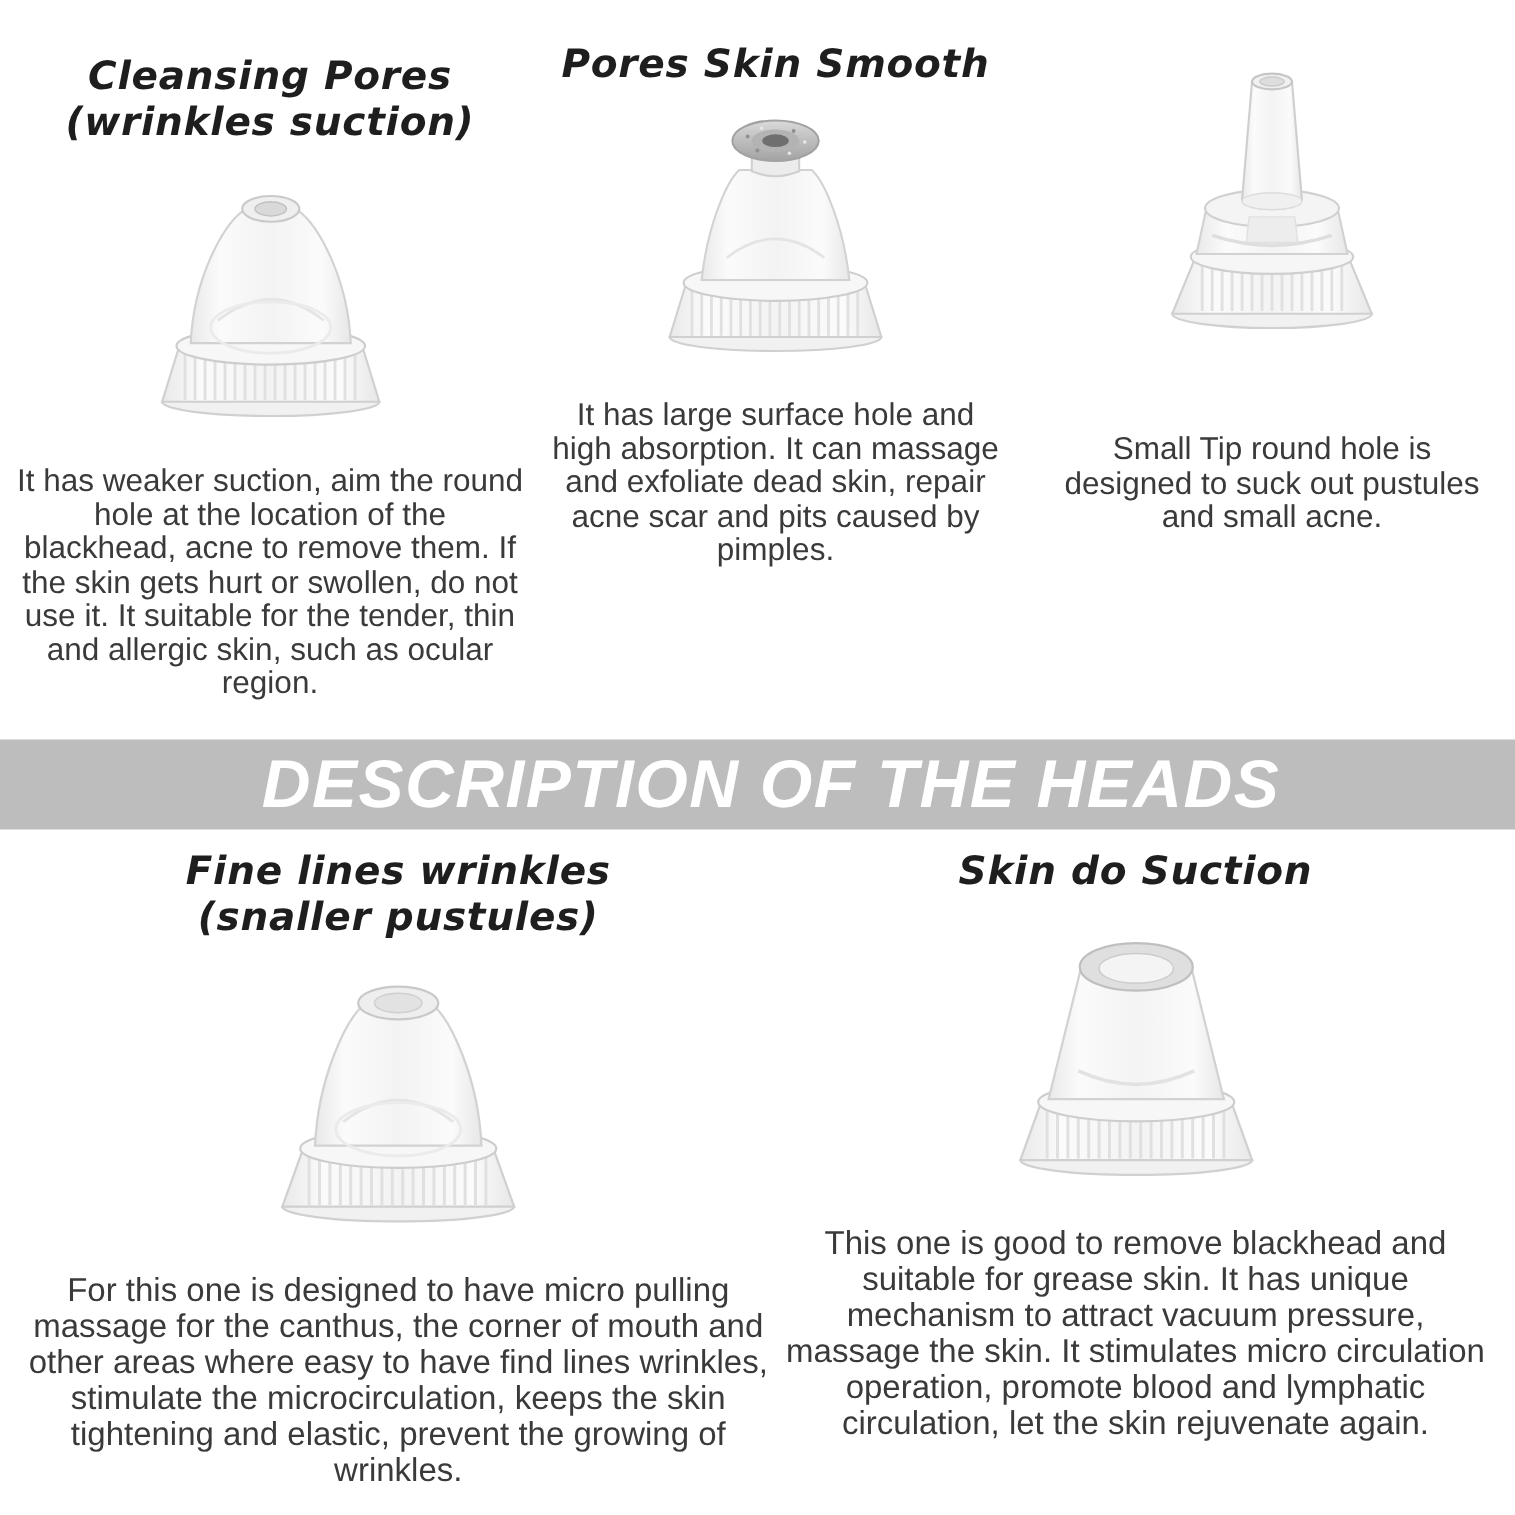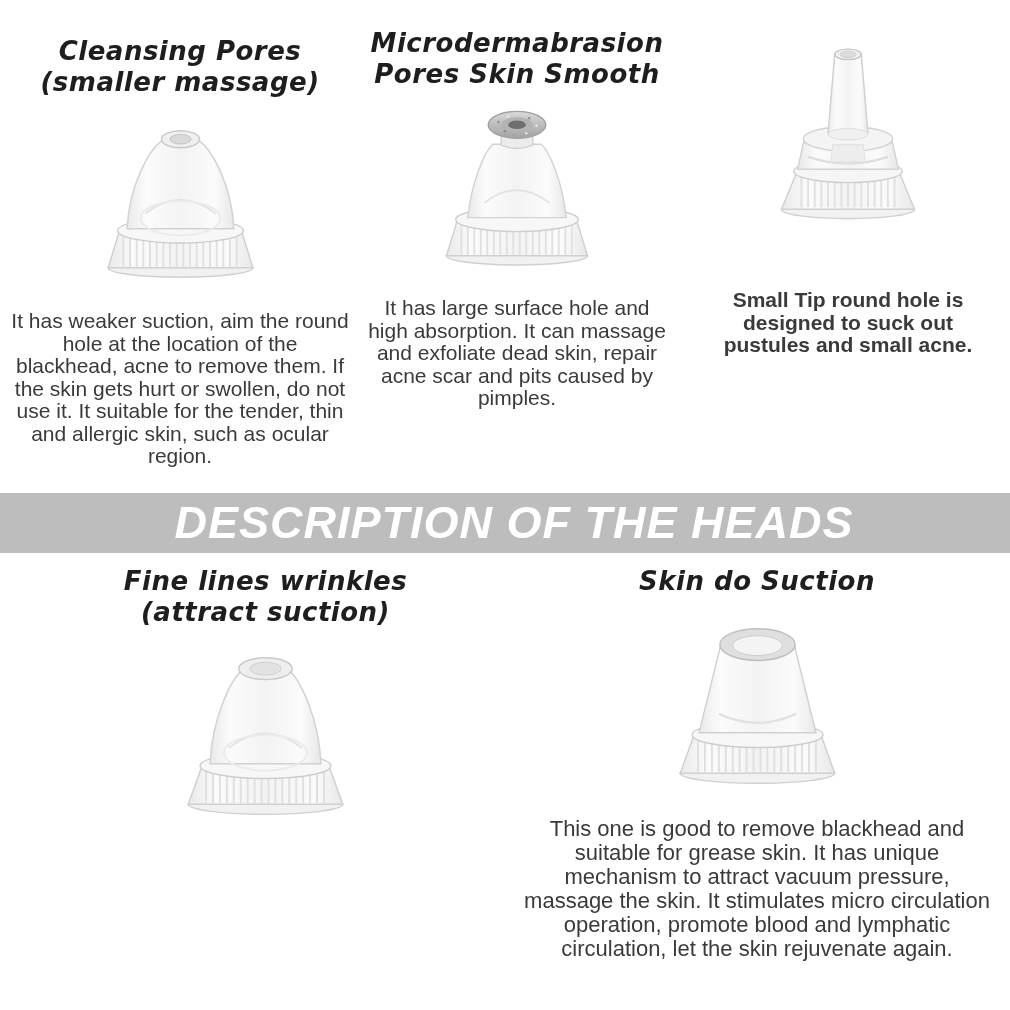--- a/index.html
+++ b/index.html
@@ -29,21 +29,21 @@
   }
   .desc-top { font-size: 21px; line-height: 22.5px; }
   .desc-bottom { font-size: 22px; line-height: 24px; }
 
   #card-1 { left: 10px;  top: 36px;  width: 340px; }
   #card-2 { left: 358px; top: 28px;  width: 318px; }
   #card-3 { left: 692px; top: 32px;  width: 312px; }
   #card-4 { left: 18px;  top: 566px; width: 495px; }
   #card-5 { left: 518px; top: 566px; width: 478px; }
 
-  #card-3 .desc { margin-top: 34px; width: 290px; font-weight: bold; }
+  #card-3 .desc { margin-top: 34px; width: 290px; }
   #card-2 .desc { width: 300px; }
 
   .banner {
     position: absolute;
     left: 0; top: 493px;
     width: 1010px; height: 60px;
     background: #bdbdbd;
     text-align: center;
   }
   .banner-text {
@@ -55,21 +55,21 @@
     color: #ffffff;
     letter-spacing: 1px;
     padding-left: 18px;
   }
 </style>
 </head>
 <body>
 
 <div class="card" id="card-1">
   <div class="head-title">Cleansing Pores</div>
-  <div class="head-subtitle">(smaller massage)</div>
+  <div class="head-subtitle">(wrinkles suction)</div>
   <div class="photo">
     <svg viewBox="0 0 210 210" width="205" height="200" aria-hidden="true">
       <defs>
         <linearGradient id="gA" x1="0" y1="0" x2="1" y2="0">
           <stop offset="0" stop-color="#e9e9e9"></stop>
             <stop offset="0.18" stop-color="#fbfbfb"></stop>
           <stop offset="0.5" stop-color="#f3f3f3"></stop>
             <stop offset="0.82" stop-color="#fbfbfb"></stop>
           <stop offset="1" stop-color="#e7e7e7"></stop>
         </linearGradient>
@@ -82,21 +82,20 @@
       <path d="M68,115 Q105,86 142,115" fill="none" stroke="#e4e4e4" stroke-width="2"></path>
       <ellipse cx="105" cy="120" rx="42" ry="18" fill="none" stroke="#ebebeb" stroke-width="2"></ellipse>
       <ellipse cx="105" cy="37" rx="20" ry="9" fill="#efefef" stroke="#c9c9c9" stroke-width="1.5"></ellipse>
       <ellipse cx="105" cy="37" rx="11" ry="5" fill="#d9d9d9" stroke="#c2c2c2" stroke-width="1"></ellipse>
     </svg>
   </div>
   <p class="desc desc-top">It has weaker suction, aim the round hole at the location of the blackhead, acne to remove them. If the skin gets hurt or swollen, do not use it. It suitable for the tender, thin and allergic skin, such as ocular region.</p>
 </div>
 
 <div class="card" id="card-2">
-  <div class="head-title">Microdermabrasion</div>
   <div class="head-subtitle">Pores Skin Smooth</div>
   <div class="photo">
     <svg viewBox="0 0 210 210" width="200" height="195" aria-hidden="true">
       <defs>
         <linearGradient id="gB" x1="0" y1="0" x2="1" y2="0">
           <stop offset="0" stop-color="#e9e9e9"></stop>
             <stop offset="0.18" stop-color="#fbfbfb"></stop>
           <stop offset="0.5" stop-color="#f3f3f3"></stop>
             <stop offset="0.82" stop-color="#fbfbfb"></stop>
           <stop offset="1" stop-color="#e7e7e7"></stop>
@@ -156,21 +155,21 @@
   </div>
   <p class="desc desc-top">Small Tip round hole is designed to suck out pustules and small acne.</p>
 </div>
 
 <div class="banner">
   <div class="banner-text">DESCRIPTION OF THE HEADS</div>
 </div>
 
 <div class="card" id="card-4">
   <div class="head-title">Fine lines wrinkles</div>
-  <div class="head-subtitle">(attract suction)</div>
+  <div class="head-subtitle">(snaller pustules)</div>
   <div class="photo">
     <svg viewBox="0 0 210 210" width="215" height="208" aria-hidden="true">
       <defs>
         <linearGradient id="gD" x1="0" y1="0" x2="1" y2="0">
           <stop offset="0" stop-color="#e9e9e9"></stop>
             <stop offset="0.18" stop-color="#fbfbfb"></stop>
           <stop offset="0.5" stop-color="#f3f3f3"></stop>
             <stop offset="0.82" stop-color="#fbfbfb"></stop>
           <stop offset="1" stop-color="#e7e7e7"></stop>
         </linearGradient>
@@ -179,20 +178,21 @@
       <path d="M41,133 L27,172 L183,172 L169,133 Z" fill="url(#gD)" stroke="#d0d0d0" stroke-width="1.5"></path>
       <line x1="44" y1="153" x2="166" y2="153" stroke="#e0e0e0" stroke-width="36" stroke-dasharray="2 5"></line>
       <ellipse cx="105" cy="133" rx="66" ry="13" fill="#f7f7f7" stroke="#cdcdcd" stroke-width="1.5"></ellipse>
       <path d="M49,131 C51,85 70,46 82,36 L128,36 C140,46 159,85 161,131 Z" fill="url(#gD)" stroke="#d2d2d2" stroke-width="1.5"></path>
       <path d="M68,115 Q105,86 142,115" fill="none" stroke="#e4e4e4" stroke-width="2"></path>
       <ellipse cx="105" cy="120" rx="42" ry="18" fill="none" stroke="#ebebeb" stroke-width="2"></ellipse>
       <ellipse cx="105" cy="35" rx="27" ry="11" fill="#eeeeee" stroke="#c9c9c9" stroke-width="1.5"></ellipse>
       <ellipse cx="105" cy="35" rx="16" ry="6.5" fill="#e2e2e2" stroke="#cfcfcf" stroke-width="1"></ellipse>
     </svg>
   </div>
+  <p class="desc desc-bottom">For this one is designed to have micro pulling massage for the canthus, the corner of mouth and other areas where easy to have find lines wrinkles, stimulate the microcirculation, keeps the skin tightening and elastic, prevent the growing of wrinkles.</p>
 </div>
 
 <div class="card" id="card-5">
   <div class="head-title">Skin do Suction</div>
   <div class="photo">
     <svg viewBox="0 0 210 210" width="215" height="208" aria-hidden="true">
       <defs>
         <linearGradient id="gE" x1="0" y1="0" x2="1" y2="0">
           <stop offset="0" stop-color="#e9e9e9"></stop>
             <stop offset="0.18" stop-color="#fbfbfb"></stop>

